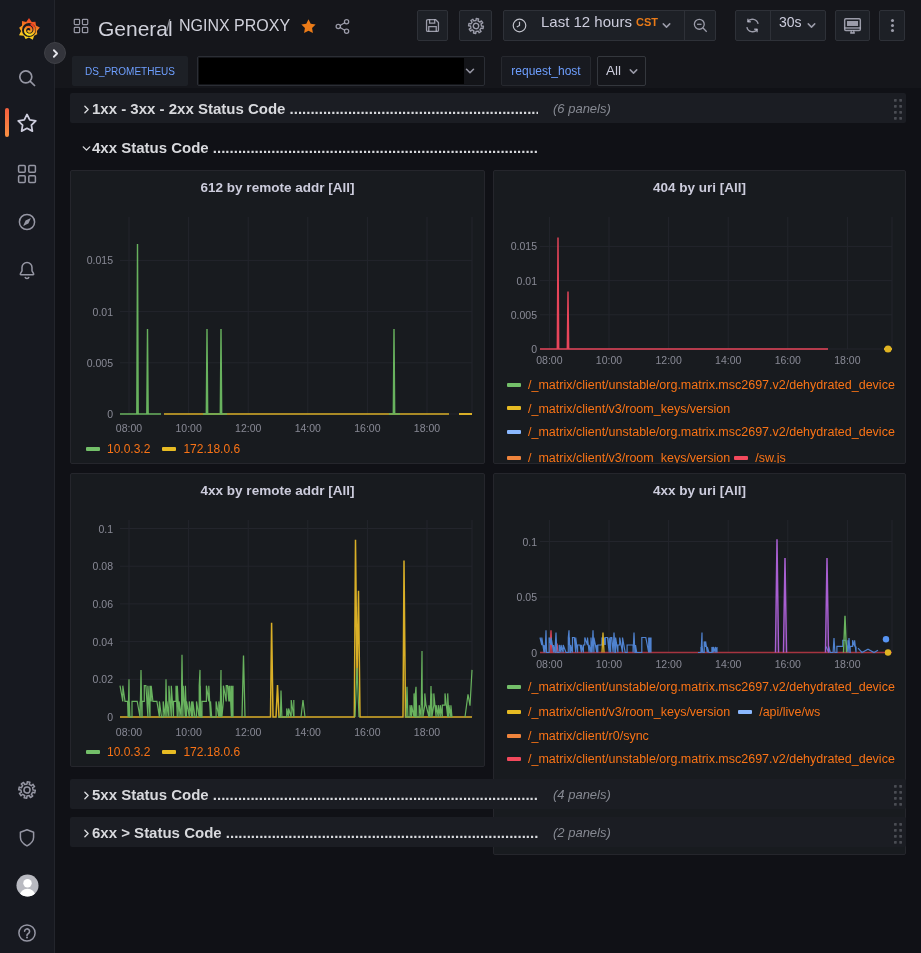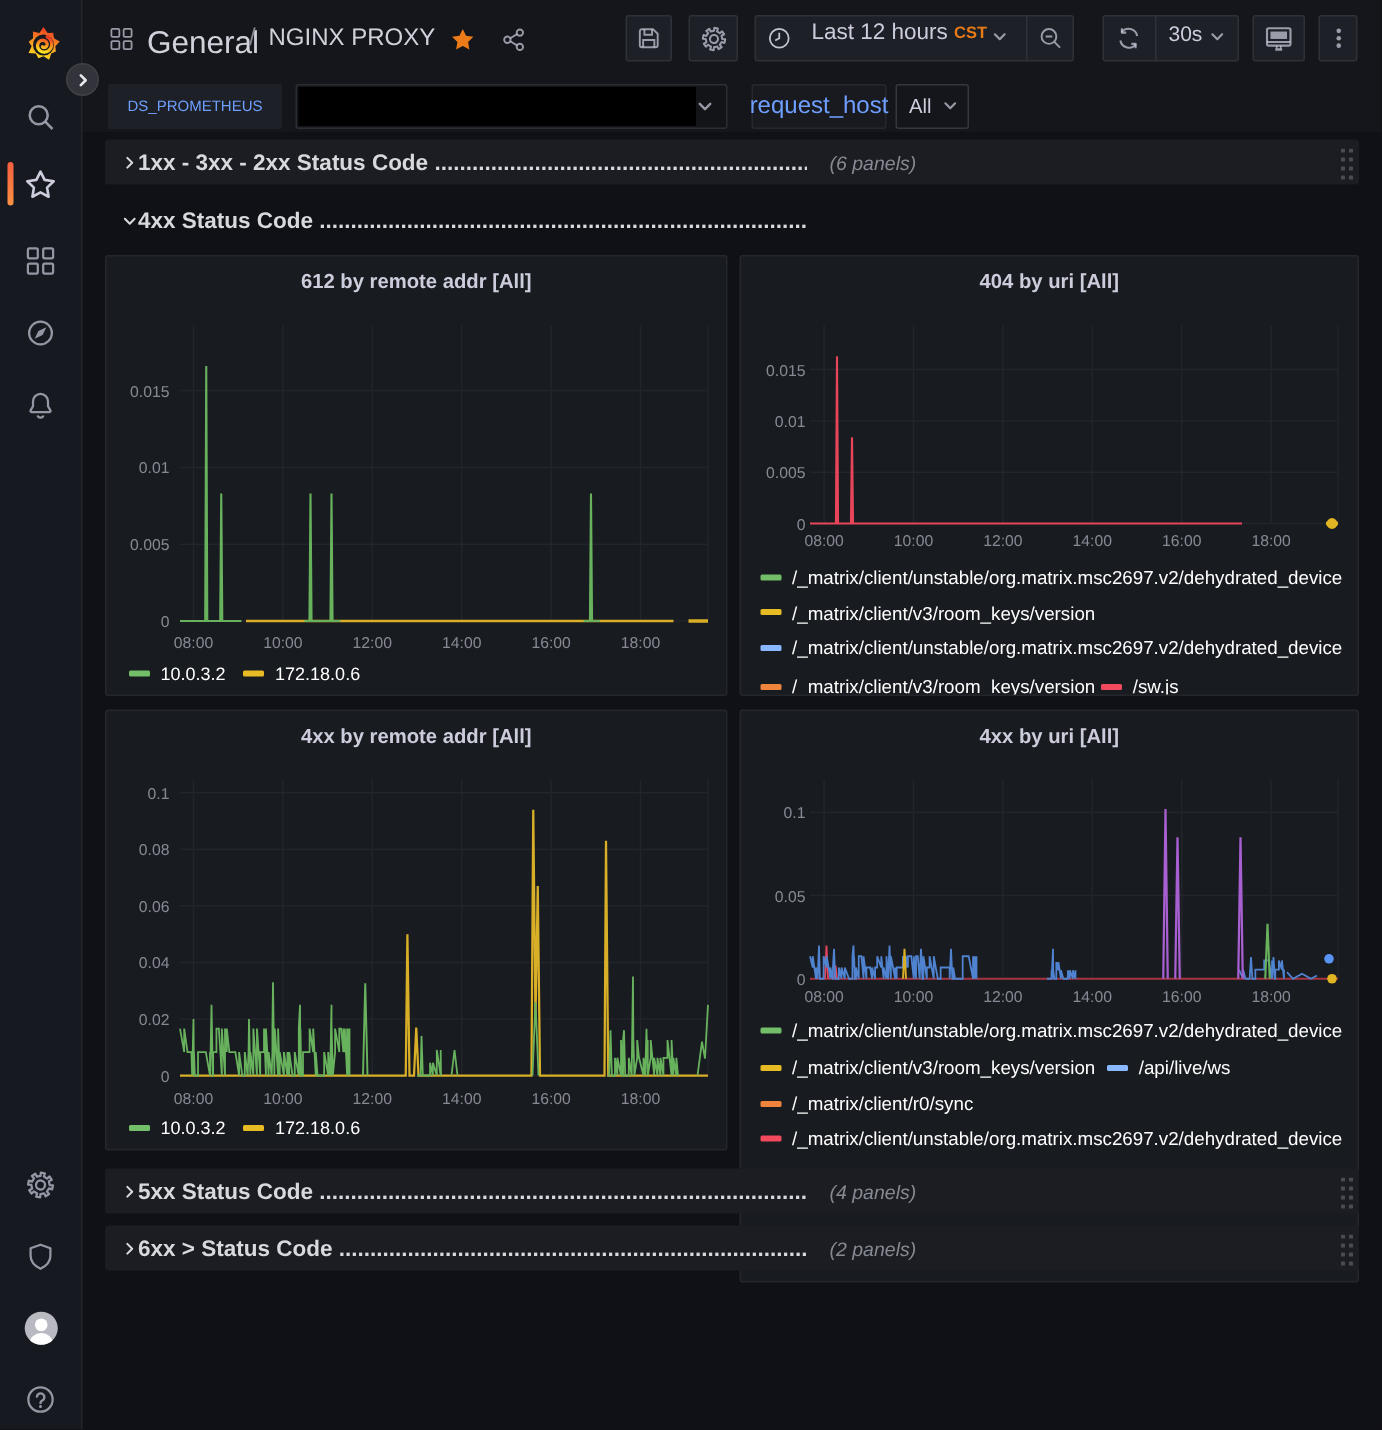--- a/index.html
+++ b/index.html
@@ -1,19 +1,19 @@
 <!DOCTYPE html>
 <html><head><meta charset="utf-8"><style>
 *{margin:0;padding:0;box-sizing:border-box}
 html,body{width:921px;height:953px;background:#101116;font-family:"Liberation Sans",sans-serif;overflow:hidden;position:relative}
 .abs{position:absolute}
 .ax{font:10.5px "Liberation Sans",sans-serif;fill:rgba(204,204,220,0.62)}
 .panel{position:absolute;background:#181b1f;border:1px solid #25262c;border-radius:2px;overflow:hidden}
 .ptitle{position:absolute;top:9px;left:0;right:0;text-align:center;font-size:13.5px;font-weight:bold;color:#ccccdc}
-.legrow{position:absolute;font-size:12px;line-height:14px;color:#ffffff;white-space:nowrap}
+.legrow{position:absolute;font-size:12px;line-height:14px;color:#f97316;white-space:nowrap}
 .dash{display:inline-block;width:14px;height:4px;border-radius:1px;vertical-align:middle;margin-right:7px;position:relative;top:-1px}
 .rowhdr{position:absolute;left:70px;width:836px;height:30px;background:#1b1d23;border-radius:2px}
 .rowhdr .tt,.rowexp .tt{position:absolute;left:22px;top:6.5px;max-width:446px;overflow:hidden;white-space:nowrap;font-size:15px;font-weight:bold;color:#d8d9dd}
 .cnt{position:absolute;left:483px;top:7.5px;font-size:13px;font-style:italic;color:#868992}
 .btn{position:absolute;background:#1d2026;border:1px solid #2e3138;border-radius:2px;display:flex;align-items:center;justify-content:center}
 .vlabel{position:absolute;height:30px;background:#1d2026;border-radius:2px;display:flex;align-items:center;justify-content:center;font-size:10px;font-weight:normal;color:#6e9fff}
 </style></head><body>
 <div class="abs" style="left:55px;top:0;width:866px;height:88px;background:#15161b"></div>
 <div class="abs" style="left:0;top:0;width:55px;height:953px;background:#171920;border-right:1px solid #23252c"></div>
 <div class="abs" style="left:16px;top:16px"><svg width="26" height="26" viewBox="0 0 50 52">
@@ -163,21 +163,21 @@
       <circle cx="10" cy="15.8" r="1.8"></circle>
     </svg>
   </div>
 <div class="vlabel" style="left:72px;top:56px;width:116px">DS_PROMETHEUS</div>
 <div class="abs" style="left:197px;top:56px;width:288px;height:30px;background:#131418;border:1px solid #2b2e35;border-radius:2px">
     <div style="position:absolute;left:1px;top:1px;width:265px;height:26px;background:#000"></div>
   </div>
 <div class="abs" style="left:463px;top:64px"><svg width="14" height="14" viewBox="0 0 16 16" fill="none" stroke="rgba(204,204,220,0.72)" stroke-width="1.8" stroke-linecap="round" stroke-linejoin="round">
       <path d="M4 6l4 4 4-4"></path>
     </svg></div>
-<div class="vlabel" style="left:501px;top:56px;width:90px;background:#181a20;border:1px solid #26282e;font-size:16px;font-weight:normal;color:#6e9fff">request_host</div>
+<div class="vlabel" style="left:501px;top:56px;width:90px;background:#181a20;border:1px solid #26282e;font-size:12px;font-weight:normal;color:#6e9fff">request_host</div>
 <div class="abs" style="left:597px;top:56px;width:49px;height:30px;border:1px solid #34373d;border-radius:2px"></div>
 <div class="abs" style="left:606px;top:63px;font-size:13.5px;color:#ccccdc">All</div>
 <div class="abs" style="left:627px;top:64px"><svg width="13" height="13" viewBox="0 0 16 16" fill="none" stroke="rgba(204,204,220,0.72)" stroke-width="1.8" stroke-linecap="round" stroke-linejoin="round">
       <path d="M4 6l4 4 4-4"></path>
     </svg></div>
 <div class="rowhdr" style="top:93px">
 <span class="abs" style="left:10px;top:8.5px"><svg width="13" height="13" viewBox="0 0 16 16" fill="none" stroke="#d8d9dd" stroke-width="1.7" stroke-linecap="round" stroke-linejoin="round">
         <path d="M6 4l4 4-4 4"></path>
       </svg></span>
 <span class="tt">1xx - 3xx - 2xx Status Code ..........................................................................................</span>

